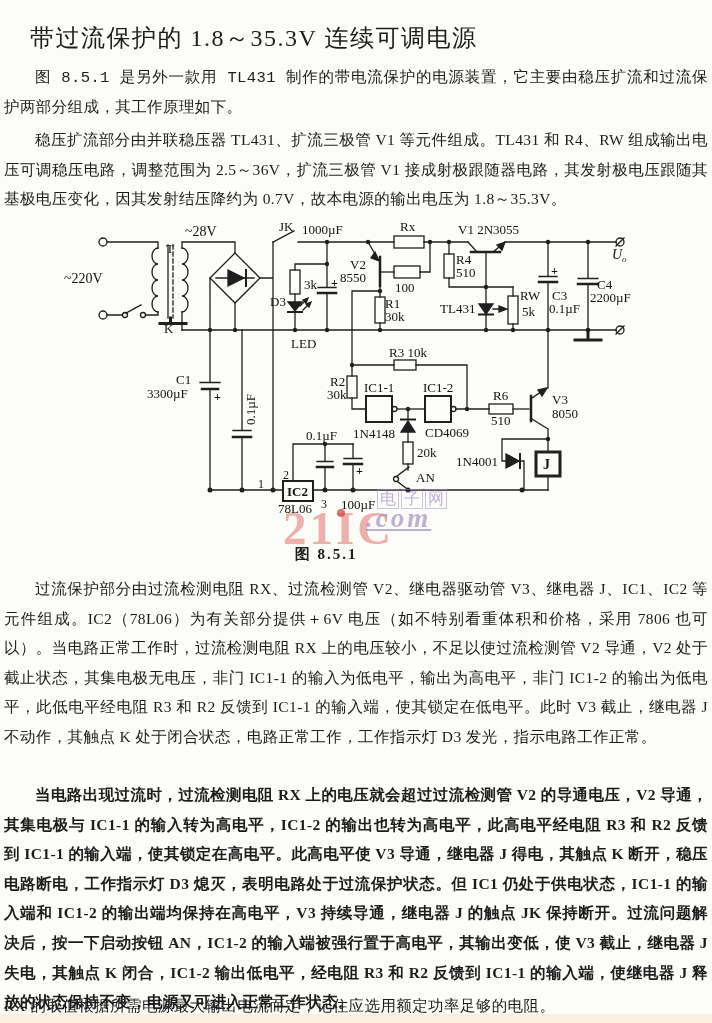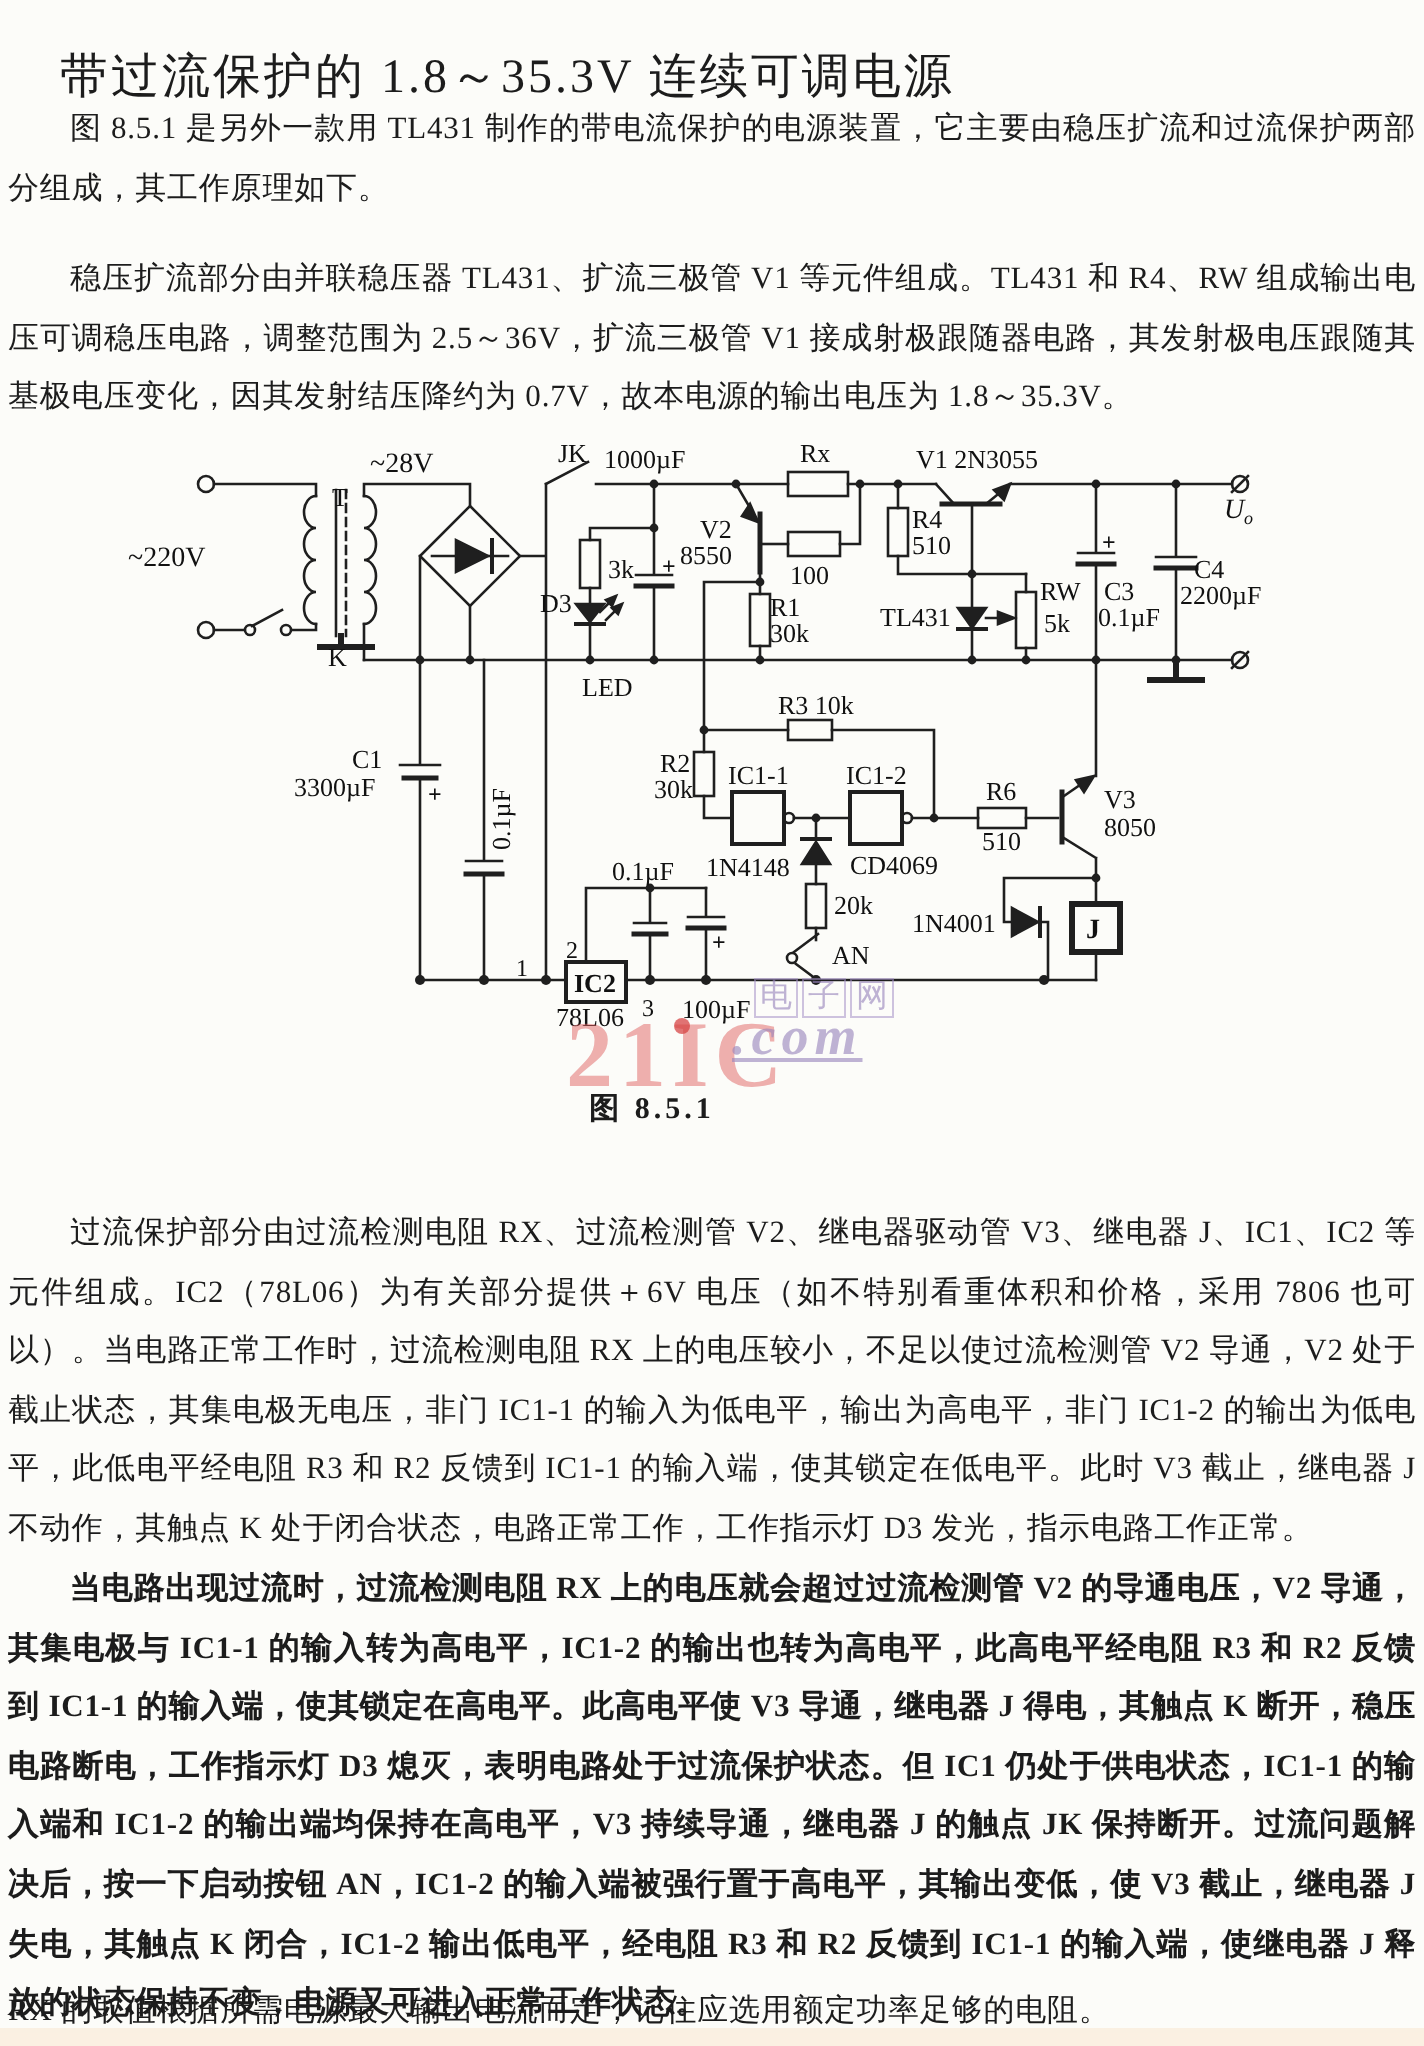--- a/index.html
+++ b/index.html
@@ -2,23 +2,23 @@
 <html><head>
 <meta charset="utf-8">
 <style>
   html,body{margin:0;padding:0;}
   .page{position:relative;width:712px;height:1023px;background:#fcfcf9;overflow:hidden;
         font-family:"Liberation Serif","DejaVu Serif",serif;color:#1c1c1c;}
   .title{position:absolute;top:6px;left:30px;font-size:24px;font-weight:normal;letter-spacing:1.5px;}
   .para{position:absolute;left:4px;width:704px;font-size:15.5px;line-height:29.6px;
         text-align:justify;margin:0;letter-spacing:0.4px;}
   .para.indent{text-indent:2em;}
-  #p1{top:50px;}
+  #p1{top:64px;font-family:Liberation Mono, monospace;}
   #p2{top:109px;margin-top:16px;}
-  #p3{top:574px;margin-top:28px;}
+  #p3{top:574px;}
   #p4{top:780px;font-weight:bold;}
   #p5{top:991px;}
   .circuit{position:absolute;top:212px;left:0;width:712px;height:330px;}
   svg text{font-family:"Liberation Serif","DejaVu Serif",serif;fill:#111;}
   .caption{position:absolute;top:545px;left:0;width:652px;text-align:center;
            font-size:15px;font-weight:bold;letter-spacing:2px;}
   .wm{position:absolute;pointer-events:none;}
   .wm-brand{top:488px;left:283px;font-size:47px;font-weight:bold;letter-spacing:3px;
             font-family:"Liberation Serif",serif;margin-top:13px;}
   .wm-cn{top:489px;left:377px;display:flex;gap:2px;}

